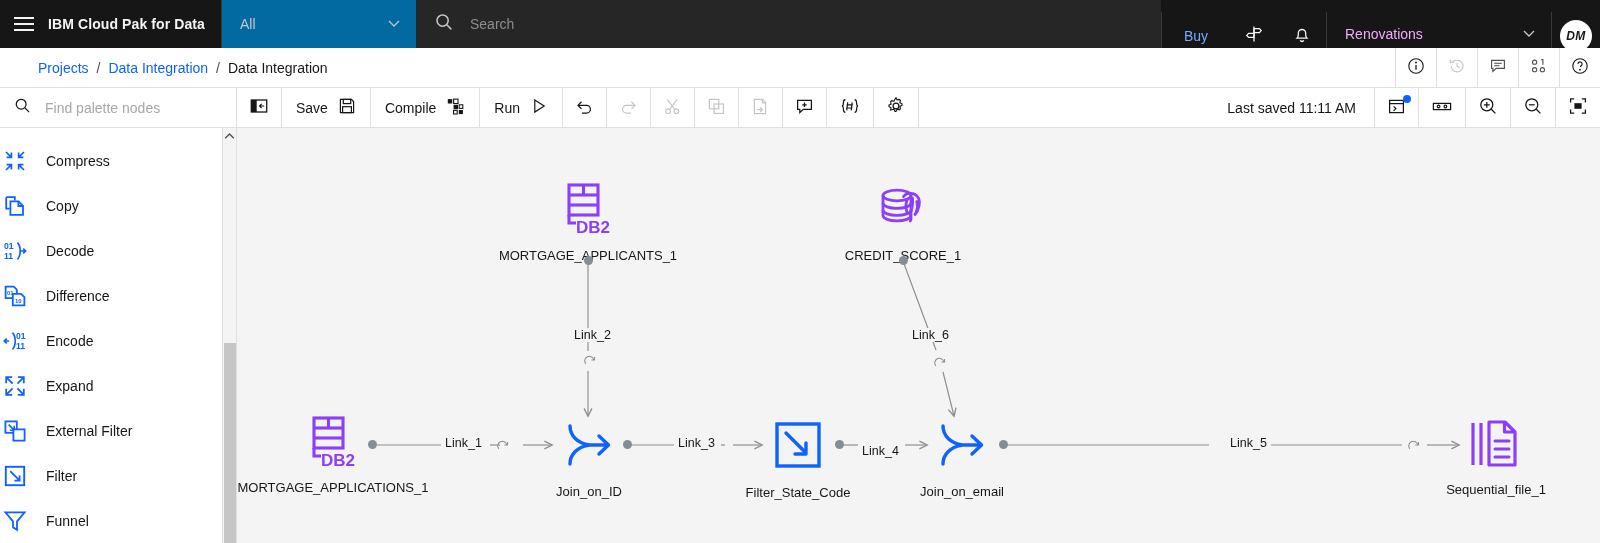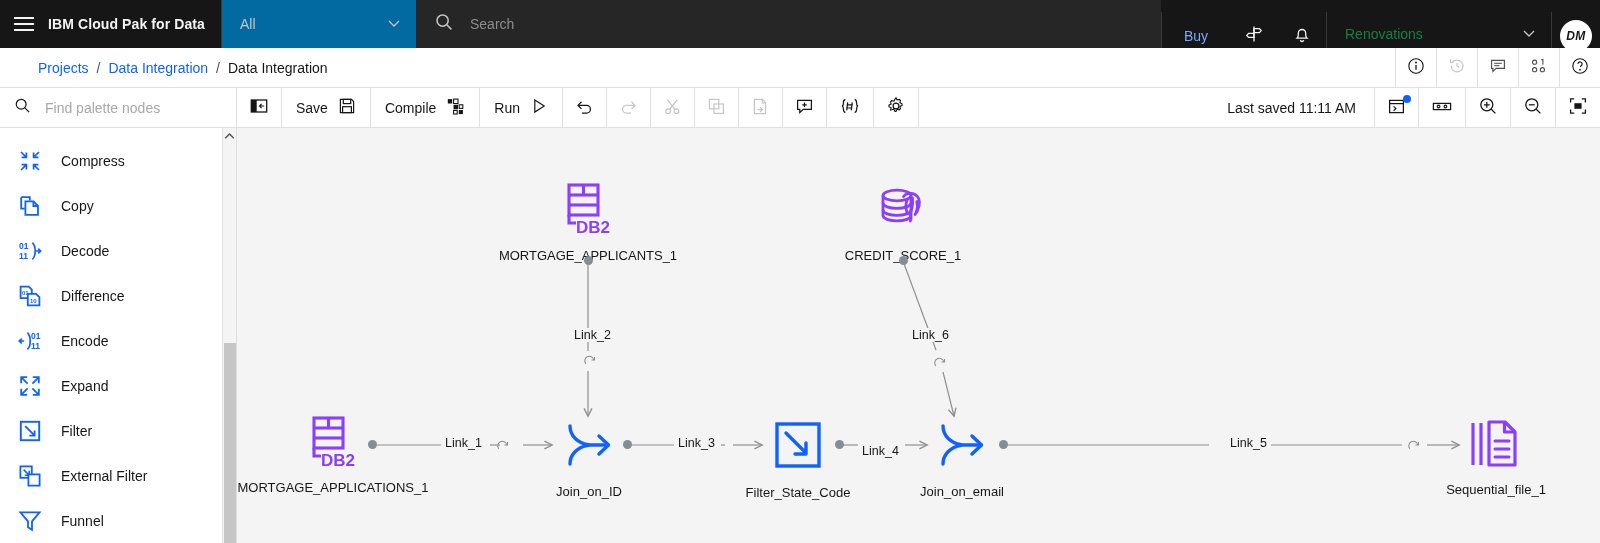--- a/index.html
+++ b/index.html
@@ -53,21 +53,21 @@
     color: #78a9ff; font-size: 14px; padding: 0 22px; cursor: pointer;
     line-height: 48px;
   }
   .hdr-icon-btn {
     width: 48px; height: 48px; display: flex; align-items: center;
     justify-content: center; cursor: pointer;
   }
   .hdr-account {
     height: 48px; width: 224px; display: flex; align-items: center;
     justify-content: space-between; padding: 0 14px 4px 18px;
-    font-size: 14px; color: #15803d; cursor: pointer;
+    font-size: 14px; color: #f0abfc; cursor: pointer;
   }
   .avatar-wrap { width: 48px; height: 48px; display:flex; align-items:center; justify-content:center; cursor:pointer;font-style:italic;}
   .avatar {
     width: 32px; height: 32px; border-radius: 50%; background: #ffffff;
     color: #161616; font-size: 12px; font-weight: 600;
     display: flex; align-items: center; justify-content: center;
     letter-spacing: .3px;
   }
 
   
@@ -121,21 +121,21 @@
 
   
   #body-area { display: flex; height: 415px; width: 100%; }
   #palette {
     width: 237px; background: #ffffff; position: relative;
     border-right: 1px solid #e0e0e0; overflow: hidden;
   }
   .palette-list { padding-top: 10px; }
   .palette-item {
     height: 45px; display: flex; align-items: center; gap: 18px;
-    padding-left: 17px; cursor: pointer; font-size: 14px; color: #161616;
+    padding-left: 2px; cursor: pointer; font-size: 14px; color: #161616;
   }
   .pal-icon { width: 26px; height: 26px; display:flex; align-items:center; justify-content:center; flex: 0 0 26px;}
 
   #palette-scrollbar {
     position: absolute; top: 0; right: 0; width: 14px; height: 100%;
     background: #f4f4f4; border-left: 1px solid #e0e0e0;
   }
   .sb-arrow {
     height: 16px; display: flex; align-items: center; justify-content: center;
     cursor: pointer;
@@ -563,36 +563,36 @@
             <path d="M9.2 20.8H3.2v-6M3.4 20.6l6.2-6.2" fill="none" stroke="#0f62fe" stroke-width="1.8"></path>
             <path d="M14.8 20.8h6v-6M20.6 20.6l-6.2-6.2" fill="none" stroke="#0f62fe" stroke-width="1.8"></path>
           </svg>
         </span>
         <span>Expand</span>
       </div>
 
       <div class="palette-item">
         <span class="pal-icon">
           <svg width="24" height="24" viewBox="0 0 24 24">
-            <rect x="2.8" y="2.8" width="18.4" height="18.4" fill="none" stroke="#0f62fe" stroke-width="1.9"></rect>
-            <path d="M7.2 7.2l9 9M16.6 11.4v5.2h-5.2" fill="none" stroke="#0f62fe" stroke-width="1.8"></path>
-          </svg>
-        </span>
-        <span>Filter</span>
-      </div>
-
-      <div class="palette-item">
-        <span class="pal-icon">
-          <svg width="24" height="24" viewBox="0 0 24 24">
             <rect x="2.4" y="2.4" width="11.4" height="11.4" fill="none" stroke="#0f62fe" stroke-width="1.8"></rect>
             <path d="M5.6 5.6l5.4 5.4M11.2 6.8v4.4H6.8" fill="none" stroke="#0f62fe" stroke-width="1.6"></path>
             <path d="M10.4 10.4h11.2v11.2H10.4z" fill="#ffffff" stroke="#0f62fe" stroke-width="1.8"></path>
           </svg>
         </span>
         <span>External Filter</span>
+      </div>
+
+      <div class="palette-item">
+        <span class="pal-icon">
+          <svg width="24" height="24" viewBox="0 0 24 24">
+            <rect x="2.8" y="2.8" width="18.4" height="18.4" fill="none" stroke="#0f62fe" stroke-width="1.9"></rect>
+            <path d="M7.2 7.2l9 9M16.6 11.4v5.2h-5.2" fill="none" stroke="#0f62fe" stroke-width="1.8"></path>
+          </svg>
+        </span>
+        <span>Filter</span>
       </div>
 
       <div class="palette-item">
         <span class="pal-icon">
           <svg width="24" height="24" viewBox="0 0 24 24">
             <path d="M2.4 3.4h19.2L14 12.4v8.4l-4-2.6v-5.8z" fill="none" stroke="#0f62fe" stroke-width="1.8"></path>
           </svg>
         </span>
         <span>Funnel</span>
       </div>

